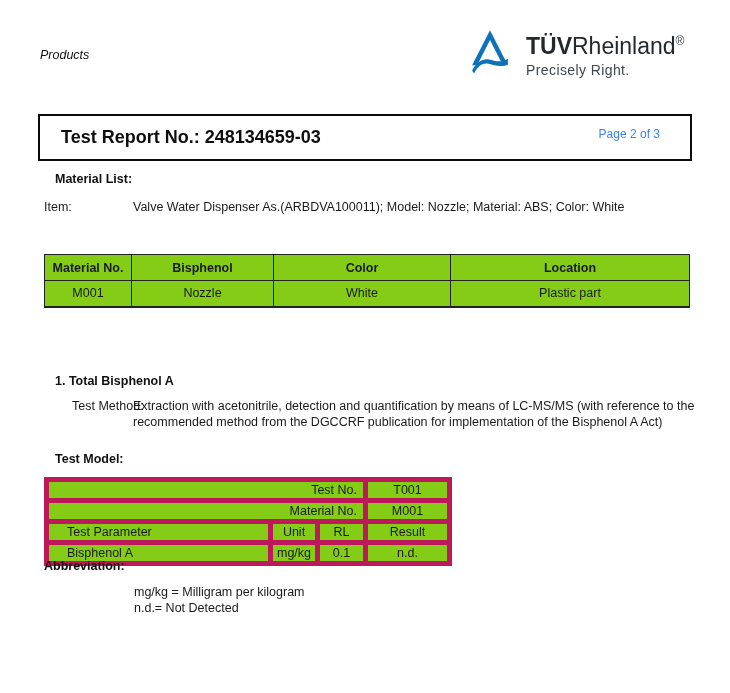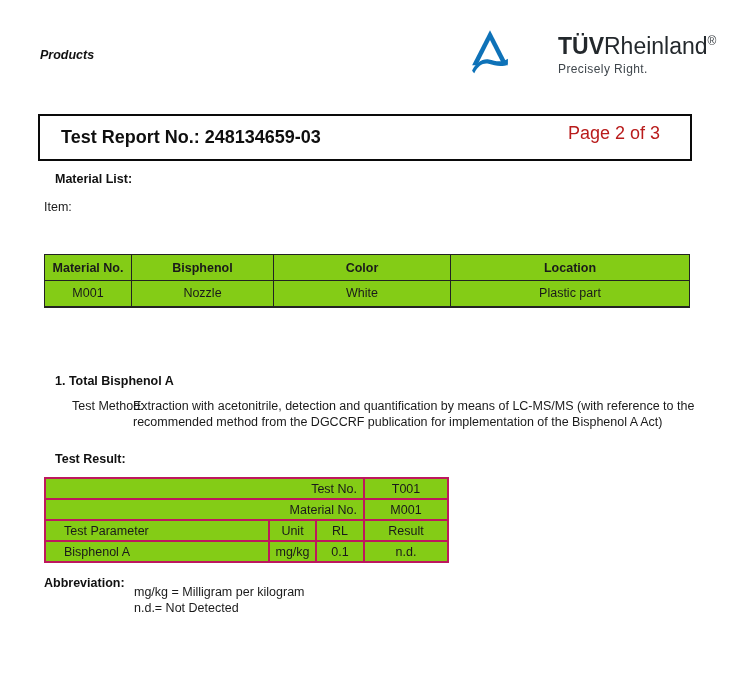--- a/index.html
+++ b/index.html
@@ -8,37 +8,37 @@
     position: relative;
     width: 730px;
     height: 693px;
     background: #ffffff;
     font-family: "Liberation Sans", "DejaVu Sans", sans-serif;
     color: #1a1a1a;
     overflow: hidden;
   }
   .products {
     position: absolute; left: 40px; top: 48px;
-    font-size: 12.5px; font-weight: bold; font-style: italic; color: #111;
+    font-size: 12.5px; font-weight: normal; font-style: italic; color: #111;
   }
   .logo { position: absolute; left: 471px; top: 29px; display: flex; gap: 17px; }
   .logo svg { display: block; width: 38px; height: 47px; }
-  .brand { font-size: 23px; line-height: 24px; color: #23282c; white-space: nowrap; margin-left: 32px; }
+  .brand { font-size: 23px; line-height: 24px; color: #23282c; white-space: nowrap; }
   .brand .tuv { font-weight: bold; }
   .brand .rheinland { font-weight: normal; }
   .brand .reg { font-size: 12px; vertical-align: 9px; color: #3a3f44; }
-  .tagline { margin-top: 4px; font-size: 12px; color: #3f464c; letter-spacing: 0.4px; margin-left: 32px; }
+  .tagline { margin-top: 4px; font-size: 14px; color: #3f464c; letter-spacing: 0.4px; }
   .report-box {
     position: absolute; left: 38px; top: 114px; width: 654px; height: 47px;
     border: 2px solid #0a0a0a; background: #fff;
     display: flex; align-items: center; justify-content: space-between;
     padding: 0 30px 0 21px;
   }
   .report-title { font-size: 18px; font-weight: bold; color: #0f0f0f; }
-  .page-indicator { font-size: 18px; color: #b91c1c; position: relative; top: -4px; }
+  .page-indicator { font-size: 12px; color: #3b82f6; position: relative; top: -4px; }
   .h-bold { position: absolute; left: 44px; font-size: 12.5px; font-weight: bold; color: #111; padding-left: 11px; }
   .material-list-heading { top: 172px; }
   .item-label { position: absolute; left: 44px; top: 200px; font-size: 12.5px; }
   .item-value { position: absolute; left: 133px; top: 200px; width: 565px; font-size: 12.5px; }
   table { border-collapse: collapse; table-layout: fixed; background: #84cc16; }
   .material-table {
     position: absolute; left: 44px; top: 254px; width: 645px;
     font-size: 12.5px; border: 1px solid #222; border-bottom-width: 2px;
   }
   .material-table th, .material-table td {
@@ -50,25 +50,25 @@
   .method-label { position: absolute; left: 44px; top: 399px; font-size: 12.5px; margin-left: 28px; }
   .method-value {
     position: absolute; left: 133px; top: 399px; width: 563px;
     font-size: 12.5px; line-height: 15.5px;
   }
   .test-result-heading { top: 452px; }
   .result-table {
     position: absolute; left: 44px; top: 477px; width: 403px;
     font-size: 12.5px; border: 1px solid #222; border-bottom-width: 2px;
   }
-  .result-table td { border: 2px solid #be185d; height: 21px; overflow: hidden; }
+  .result-table td { border: 5px solid #be185d; height: 21px; overflow: hidden; }
   .result-table td.ra { text-align: right; padding-right: 6px; }
   .result-table td.la { text-align: left; padding-left: 18px; }
   .result-table td.ct { text-align: center; }
-  .abbr-label { position: absolute; left: 44px; top: 576px; font-size: 12.5px; font-weight: bold; color: #111; }
+  .abbr-label { position: absolute; left: 44px; top: 559px; font-size: 12.5px; font-weight: bold; color: #111; }
   .abbr-lines { position: absolute; left: 134px; top: 584px; font-size: 12.5px; line-height: 16px; }
 </style>
 </head>
 <body>
 
 <div class="page">
 
   <div class="products">Products</div>
 
   <div class="logo">
@@ -84,20 +84,21 @@
   </div>
 
   <div class="report-box">
     <div class="report-title">Test Report No.: 248134659-03</div>
     <div class="page-indicator">Page 2 of 3</div>
   </div>
 
   <div class="h-bold material-list-heading">Material List:</div>
 
   <span class="item-label">Item:</span>
+  <span class="item-value">Valve Water Dispenser As.(ARBDVA100011); Model: Nozzle; Material: ABS; Color: White</span>
 
   <table class="material-table">
     <colgroup>
       <col style="width:87px">
         <col style="width:142px">
         <col style="width:177px">
         <col style="width:239px">
     </colgroup>
     <tbody>
       <tr>
@@ -113,21 +114,21 @@
         <td>Plastic part</td>
       </tr>
     </tbody>
   </table>
 
   <div class="h-bold section-heading">1. Total Bisphenol A</div>
 
   <span class="method-label">Test Method:</span>
   <div class="method-value">Extraction with acetonitrile, detection and quantification by means of LC-MS/MS (with reference to the recommended method from the DGCCRF publication for implementation of the Bisphenol A Act)</div>
 
-  <div class="h-bold test-result-heading">Test Result:</div>
+  <div class="h-bold test-result-heading">Test Model:</div>
 
   <table class="result-table">
     <colgroup>
       <col style="width:224px">
         <col style="width:47px">
         <col style="width:48px">
         <col style="width:84px">
     </colgroup>
     <tbody>
       <tr>

